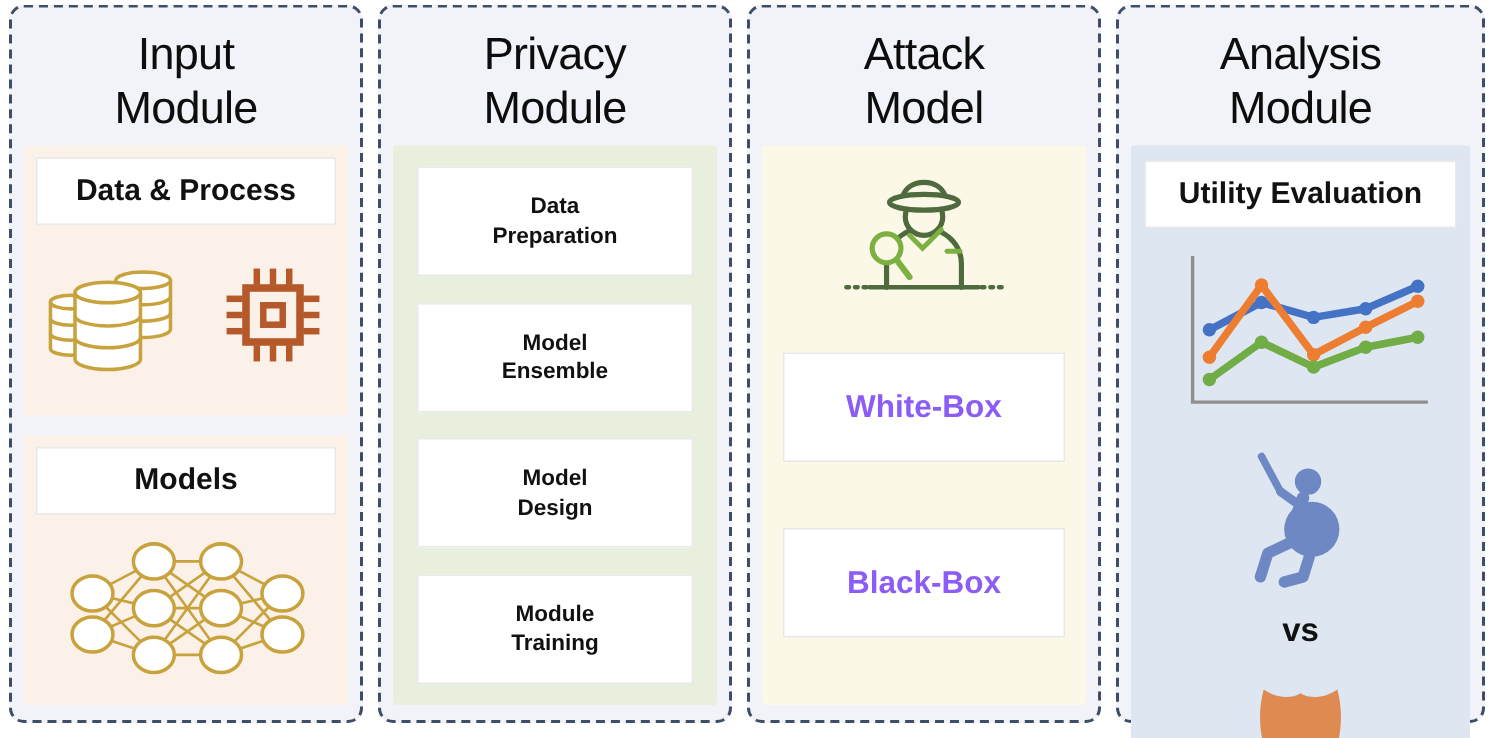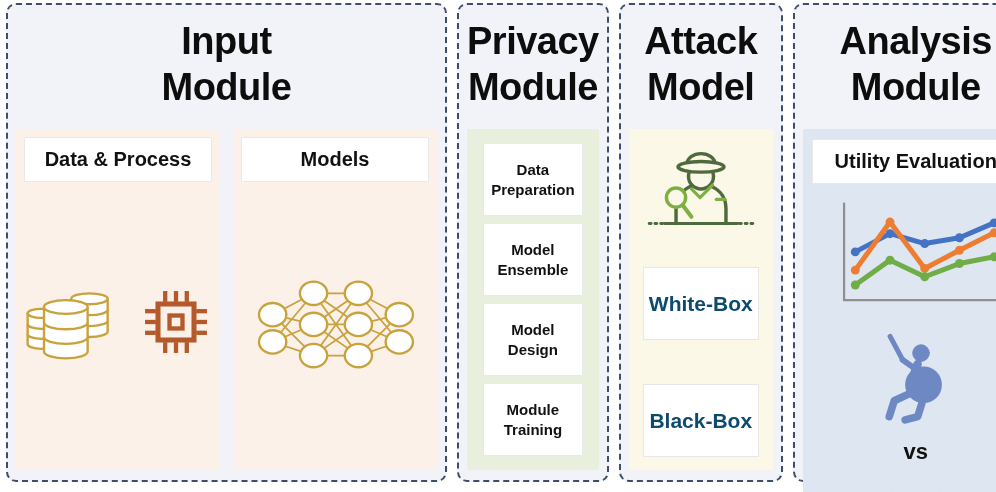--- a/index.html
+++ b/index.html
@@ -17,40 +17,40 @@
   }
   .module {
     flex: 1 1 0;
     border: 2px dashed #3f4e68;
     border-radius: 10px;
     background: #f1f3f8;
     padding: 6px 8px 10px 8px;
     display: flex; flex-direction: column;
   }
   .module-title {
-    font-size: 38px; font-weight: 700; color: #0d0d0d;
+    font-size: 30px; font-weight: 400; color: #0d0d0d;
     text-align: center; line-height: 1.2;
-    margin: 8px auto 19px auto;
+    margin: 8px auto 6px auto;
     max-width: 8.6ch; letter-spacing: -0.5px;
   }
   .section {
     border-radius: 2px;
     padding: 8px;
     display: flex; flex-direction: column;
   }
   .label-box {
     background: #ffffff;
     border: 1px solid #e9e9e9;
     font-weight: 700; font-size: 20px; color: #111;
     text-align: center;
     padding: 10px 4px;
     border-radius: 1px;
   }
   
-  .input-sections { flex: 1; display: flex; flex-direction: row; gap: 13px; }
+  .input-sections { flex: 1; display: flex; flex-direction: column; gap: 13px; }
   .input-section { flex: 1; background: #fcf1e9; }
   .icon-row {
     flex: 1; display: flex; align-items: center; justify-content: center;
     gap: 16px;
   }
   
   .training-section {
     flex: 1; background: #e8efdc;
     padding: 14px 16px;
     display: flex; flex-direction: column; justify-content: space-between;
@@ -64,21 +64,21 @@
     font-weight: 700; font-size: 15px; color: #111;
     text-align: center; line-height: 1.3;
     width: min-content; white-space: normal;
   }
   
   .attack-section { flex: 1; background: #fbf8e7; padding: 10px 14px 0 14px; }
   .attack-box {
     background: #ffffff; border: 1px solid #e7e7e7;
     height: 73px;
     display: flex; align-items: center; justify-content: center;
-    font-weight: 700; font-size: 21px; color: #0c4a6e;
+    font-weight: 700; font-size: 21px; color: #8b5cf6;
   }
   .attack-box.first { margin-top: 32px; }
   .attack-box.second { margin-top: 44px; }
   .spy-wrap { display: flex; justify-content: center; }
   
   .analysis-section { flex: 1; background: #dde6f1; padding: 10px 9px; }
   .chart-wrap { margin: 13px 4px 10px 8px; }
   .vs-row {
     margin-top: 10px;
     display: flex; align-items: center; justify-content: flex-start; gap: 10px; flex-direction: column;

